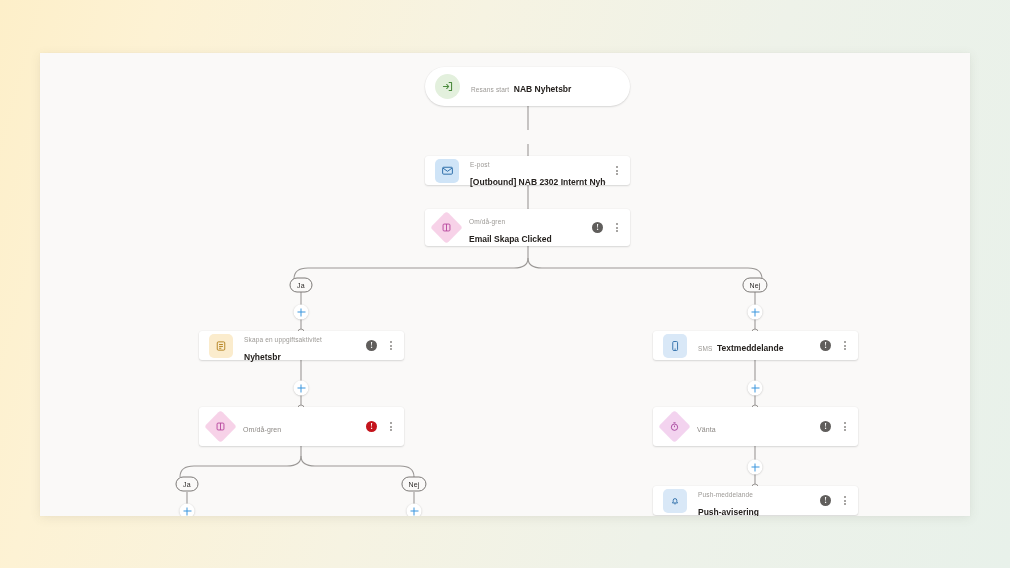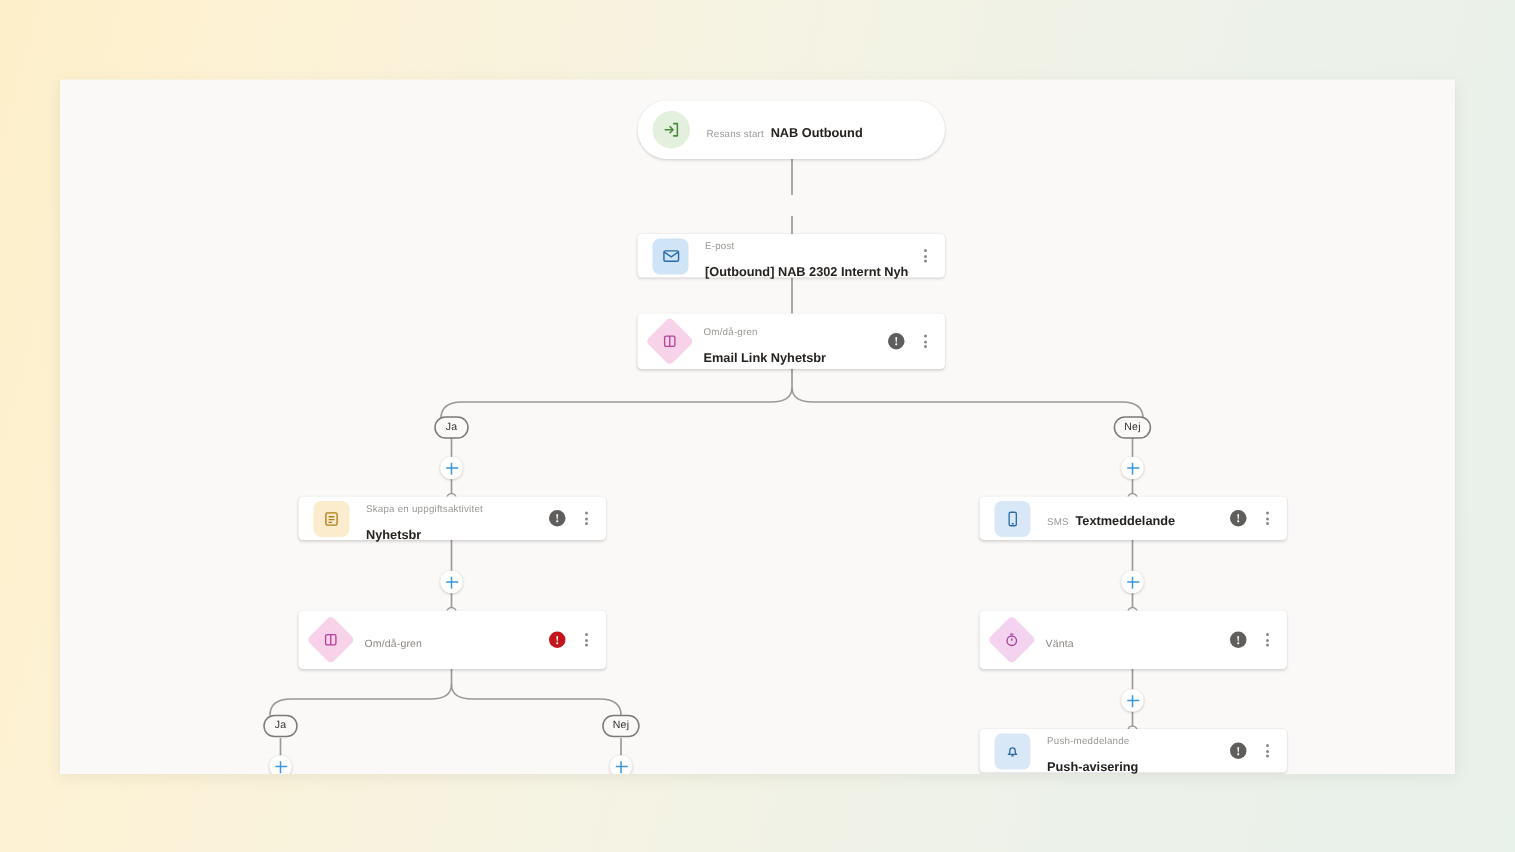--- a/index.html
+++ b/index.html
@@ -169,21 +169,21 @@
         <span class="ic-round">
           <svg width="13" height="13" viewBox="0 0 16 16" fill="none" stroke="#4a8a3c" stroke-width="1.3" stroke-linecap="round" stroke-linejoin="round">
             <path d="M10 3h3v10h-3"></path>
               <path d="M3 8h6"></path>
               <path d="M7 5.5 9.5 8 7 10.5"></path>
           </svg>
         </span>
       </span>
       <span class="txt">
         <span class="sub">Resans start</span>
-        <span class="title">NAB Outbound</span>
+        <span class="title">NAB Nyhetsbr</span>
       </span>
     </div>
 
     <div class="node" style="left:385px; top:103px; width:205px; height:29px;">
       <span class="ic">
         <span class="ic-sq blue">
           <svg width="13" height="13" viewBox="0 0 16 16" fill="none" stroke="#2b6ca8" stroke-width="1.2">
             <rect x="2" y="4" width="12" height="8.5" rx="1.2"></rect>
               <path d="M2.4 5 8 9 13.6 5"></path>
           </svg>
@@ -206,21 +206,21 @@
       <span class="ic">
         <span class="ic-diamond">
           <svg width="11" height="11" viewBox="0 0 16 16" fill="none" stroke="#b5429b" stroke-width="1.3">
             <rect x="3" y="3" width="10" height="10" rx="1.5"></rect>
               <path d="M8 3v10"></path>
           </svg>
         </span>
       </span>
       <span class="txt">
         <span class="sub">Om/då-gren</span>
-        <span class="title">Email Link Nyhetsbr</span>
+        <span class="title">Email Skapa Clicked</span>
       </span>
       <span class="right">
         <span class="badge">!</span>
         <span class="kebab">
             <i></i>
             <i></i>
             <i></i>
           </span>
       </span>
     </div>

